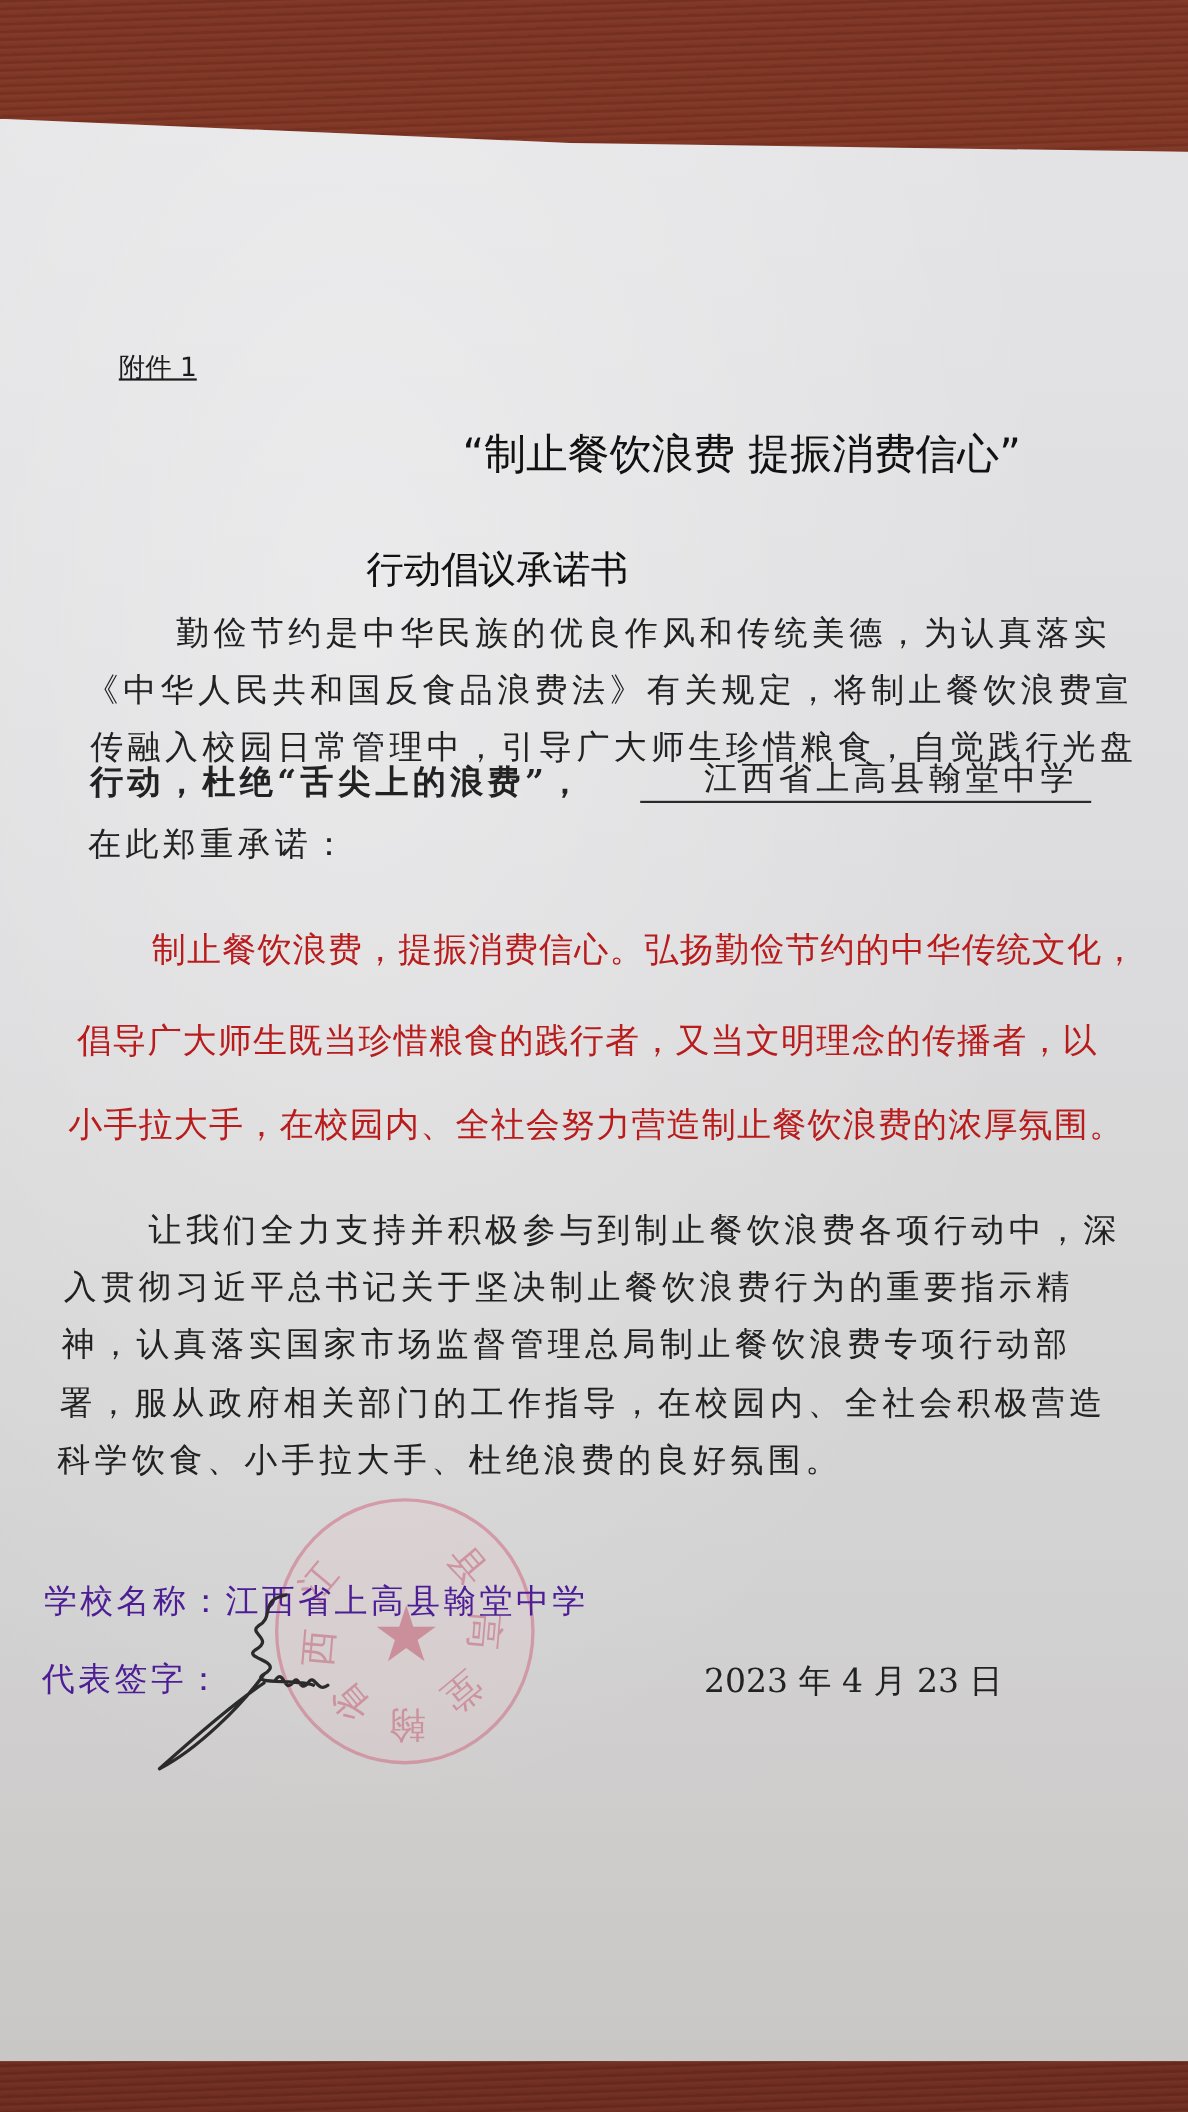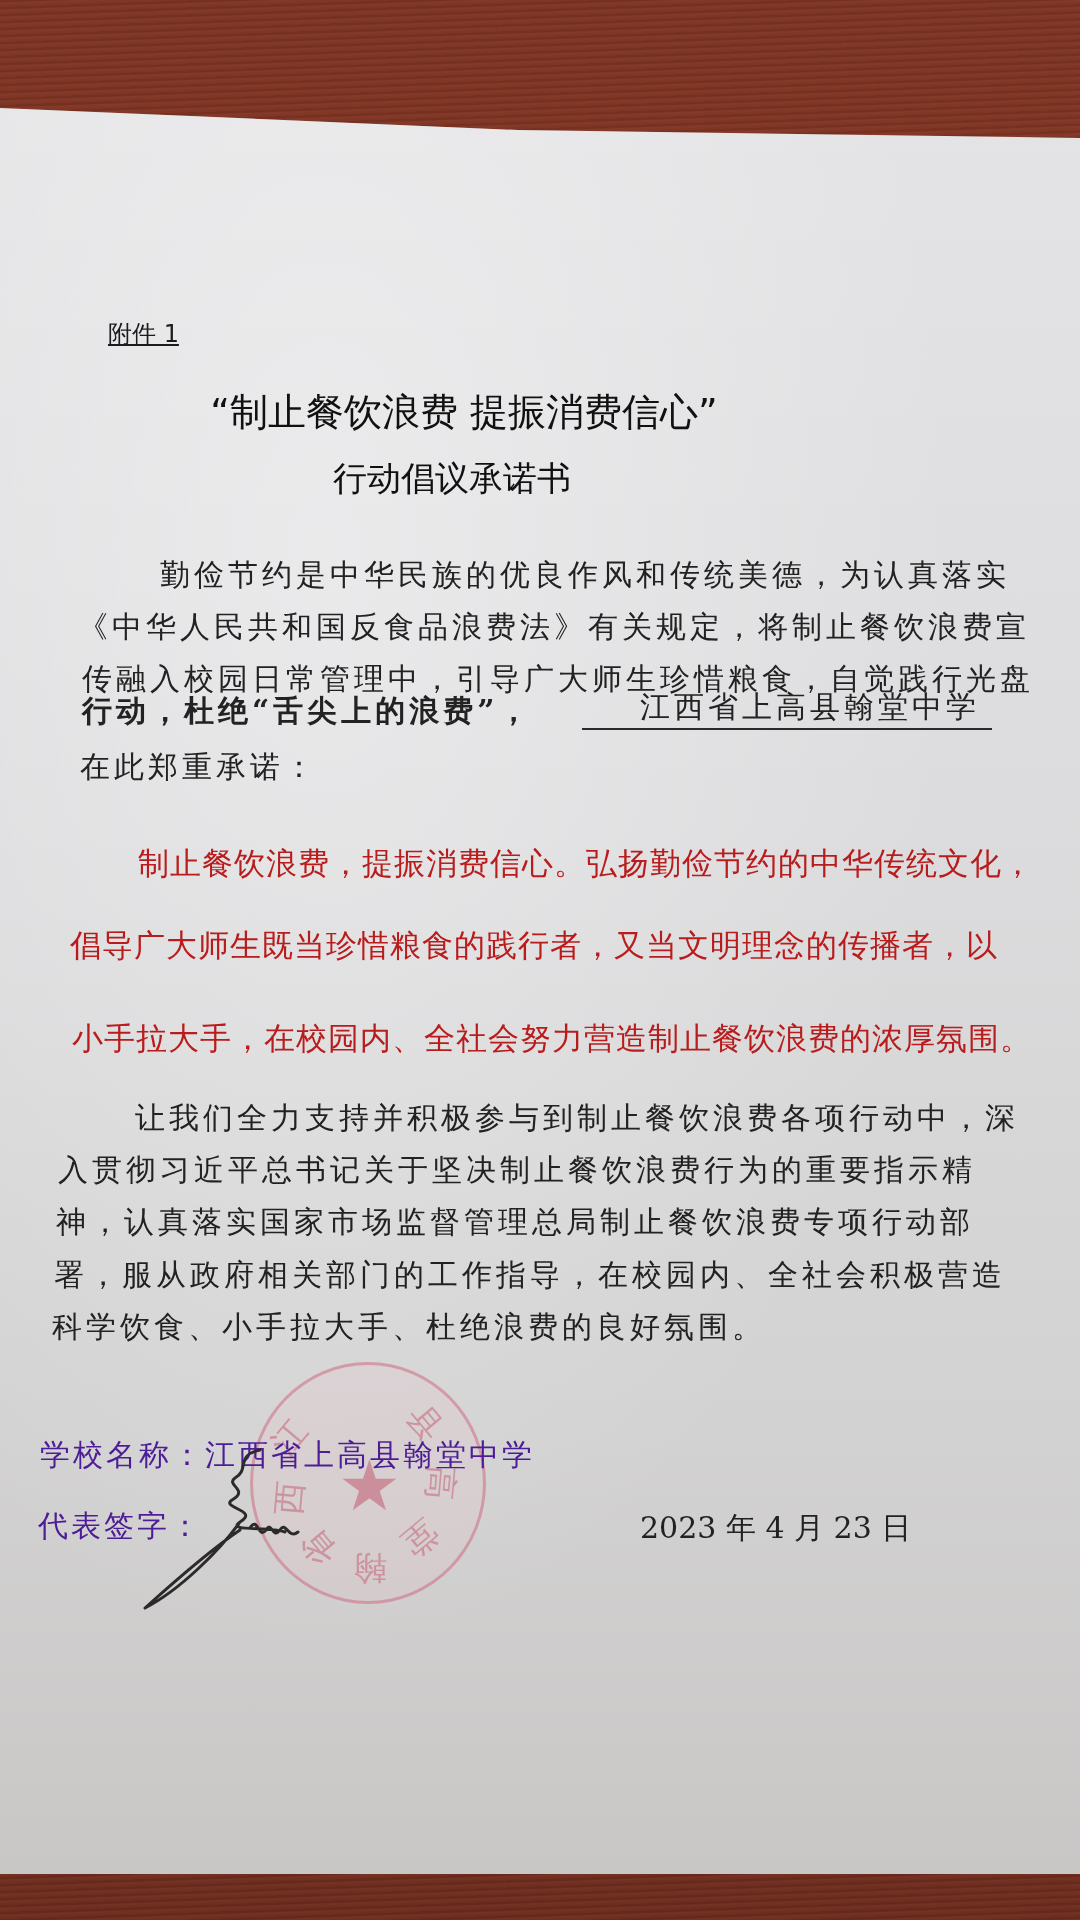--- a/index.html
+++ b/index.html
@@ -16,22 +16,22 @@
     position:absolute; left:0; top:108px; width:1080px; height:1766px;
     background: linear-gradient(180deg, #e4e4e6 0%, #dcdcde 40%, #d3d2d2 75%, #c9c7c6 100%);
     clip-path: polygon(0 0, 48% 22px, 100% 30px, 100% 100%, 0 100%);
   }
   .paper-shade {
     position:absolute; inset:0;
     background: radial-gradient(ellipse at 30% 25%, rgba(255,255,255,0.35), rgba(255,255,255,0) 60%);
   }
   .text { position:absolute; color:#1c1c1c; white-space:nowrap; }
   .attach { left:108px; top:318px; font-size:24px;text-decoration:underline; }
-  .title { left:0; width:928px; text-align:center; top:387px; font-size:38px; color:#111; }
-  .subtitle { left:0; width:904px; text-align:center; top:456px; font-size:34px; color:#111; }
+  .title { left:0; width:928px; text-align:right; top:387px; font-size:38px; color:#111; }
+  .subtitle { left:0; width:904px; text-align:center; top:495px; font-size:34px; color:#111; }
   .para { font-family:"DejaVu Serif", serif; font-size:30px; letter-spacing:4px; color:#222; }
   .bold-para { font-size:31px; color:#b91c1c; letter-spacing:1px; }
   .underline-line { position:absolute; left:582px; top:728px; width:410px; height:2px; background:#2a2a2a; }
   .school-label, .sign-label { font-family:"DejaVu Serif", serif; font-size:30px; letter-spacing:3px; color:#4c1d95; }
   .date { font-family:"DejaVu Serif", serif; font-size:30px; color:#222; }
   .seal {
     position:absolute; left:250px; top:1362px; width:230px; height:236px; border-radius:50%;
     border:3px solid rgba(200,110,130,0.55); background: rgba(235,190,200,0.18);
   }
   .seal-star { position:absolute; left:85px; top:80px; font-size:70px; color:rgba(195,100,120,0.6); }
@@ -54,21 +54,21 @@
 <div class="text para" style="left:160px; top:555px;">勤俭节约是中华民族的优良作风和传统美德，为认真落实</div>
 <div class="text para" style="left:78px; top:607px;">《中华人民共和国反食品浪费法》有关规定，将制止餐饮浪费宣</div>
 <div class="text para" style="left:82px; top:659px;">传融入校园日常管理中，引导广大师生珍惜粮食，自觉践行光盘</div>
 <div class="text para" style="left:82px; top:691px;font-weight:bold;">行动，杜绝“舌尖上的浪费”，</div>
 <div class="text para" style="left:640px; top:687px;">江西省上高县翰堂中学</div>
 <div class="underline-line"></div>
 <div class="text para" style="left:80px; top:747px;">在此郑重承诺：</div>
 
 <div class="text bold-para" style="left:138px; top:843px;">制止餐饮浪费，提振消费信心。弘扬勤俭节约的中华传统文化，</div>
 <div class="text bold-para" style="left:70px; top:925px;">倡导广大师生既当珍惜粮食的践行者，又当文明理念的传播者，以</div>
-<div class="text bold-para" style="left:72px; top:1002px;margin-top:16px;">小手拉大手，在校园内、全社会努力营造制止餐饮浪费的浓厚氛围。</div>
+<div class="text bold-para" style="left:62px; top:1002px;">小手拉大手，在校园内、全社会努力营造制止餐饮浪费的浓厚氛围。</div>
 
 <div class="text para" style="left:135px; top:1098px;">让我们全力支持并积极参与到制止餐饮浪费各项行动中，深</div>
 <div class="text para" style="left:58px; top:1150px;">入贯彻习近平总书记关于坚决制止餐饮浪费行为的重要指示精</div>
 <div class="text para" style="left:56px; top:1202px;">神，认真落实国家市场监督管理总局制止餐饮浪费专项行动部</div>
 <div class="text para" style="left:54px; top:1255px;">署，服从政府相关部门的工作指导，在校园内、全社会积极营造</div>
 <div class="text para" style="left:52px; top:1307px;">科学饮食、小手拉大手、杜绝浪费的良好氛围。</div>
 
 <div class="seal">
   <span class="seal-star">★</span>
   <span class="seal-char" style="left:20px; top:50px; transform:rotate(-50deg);">江</span>

